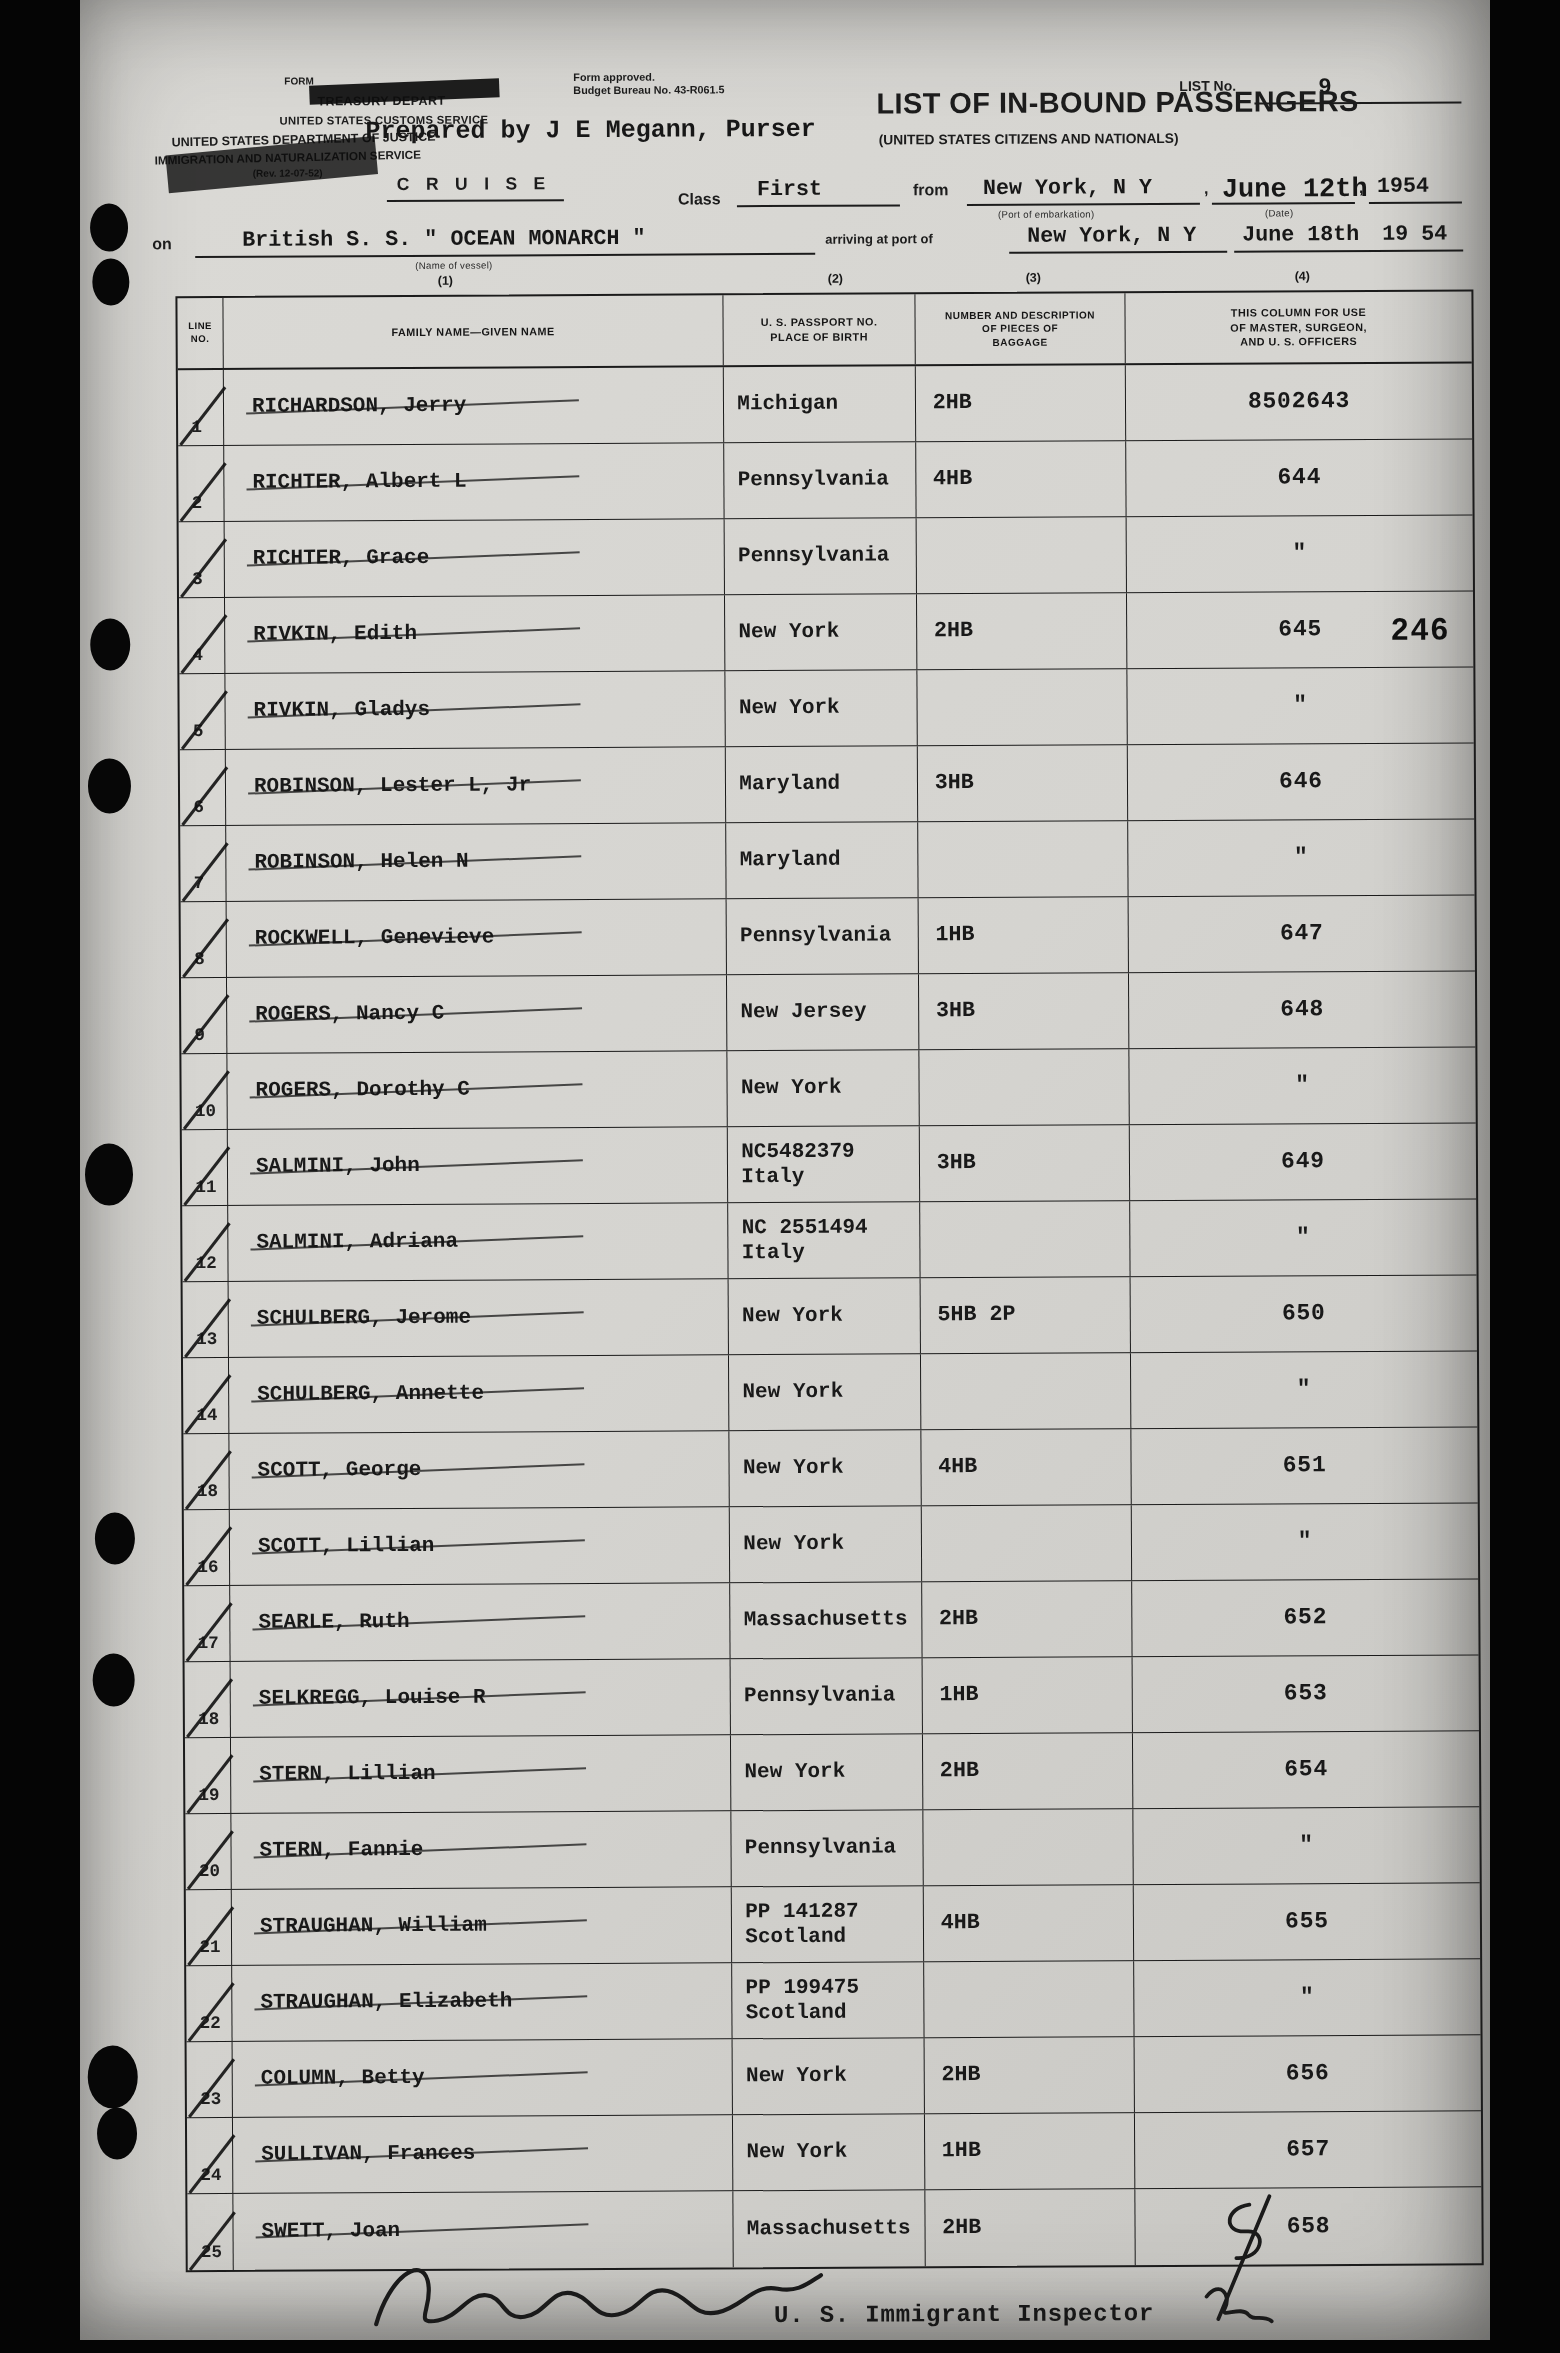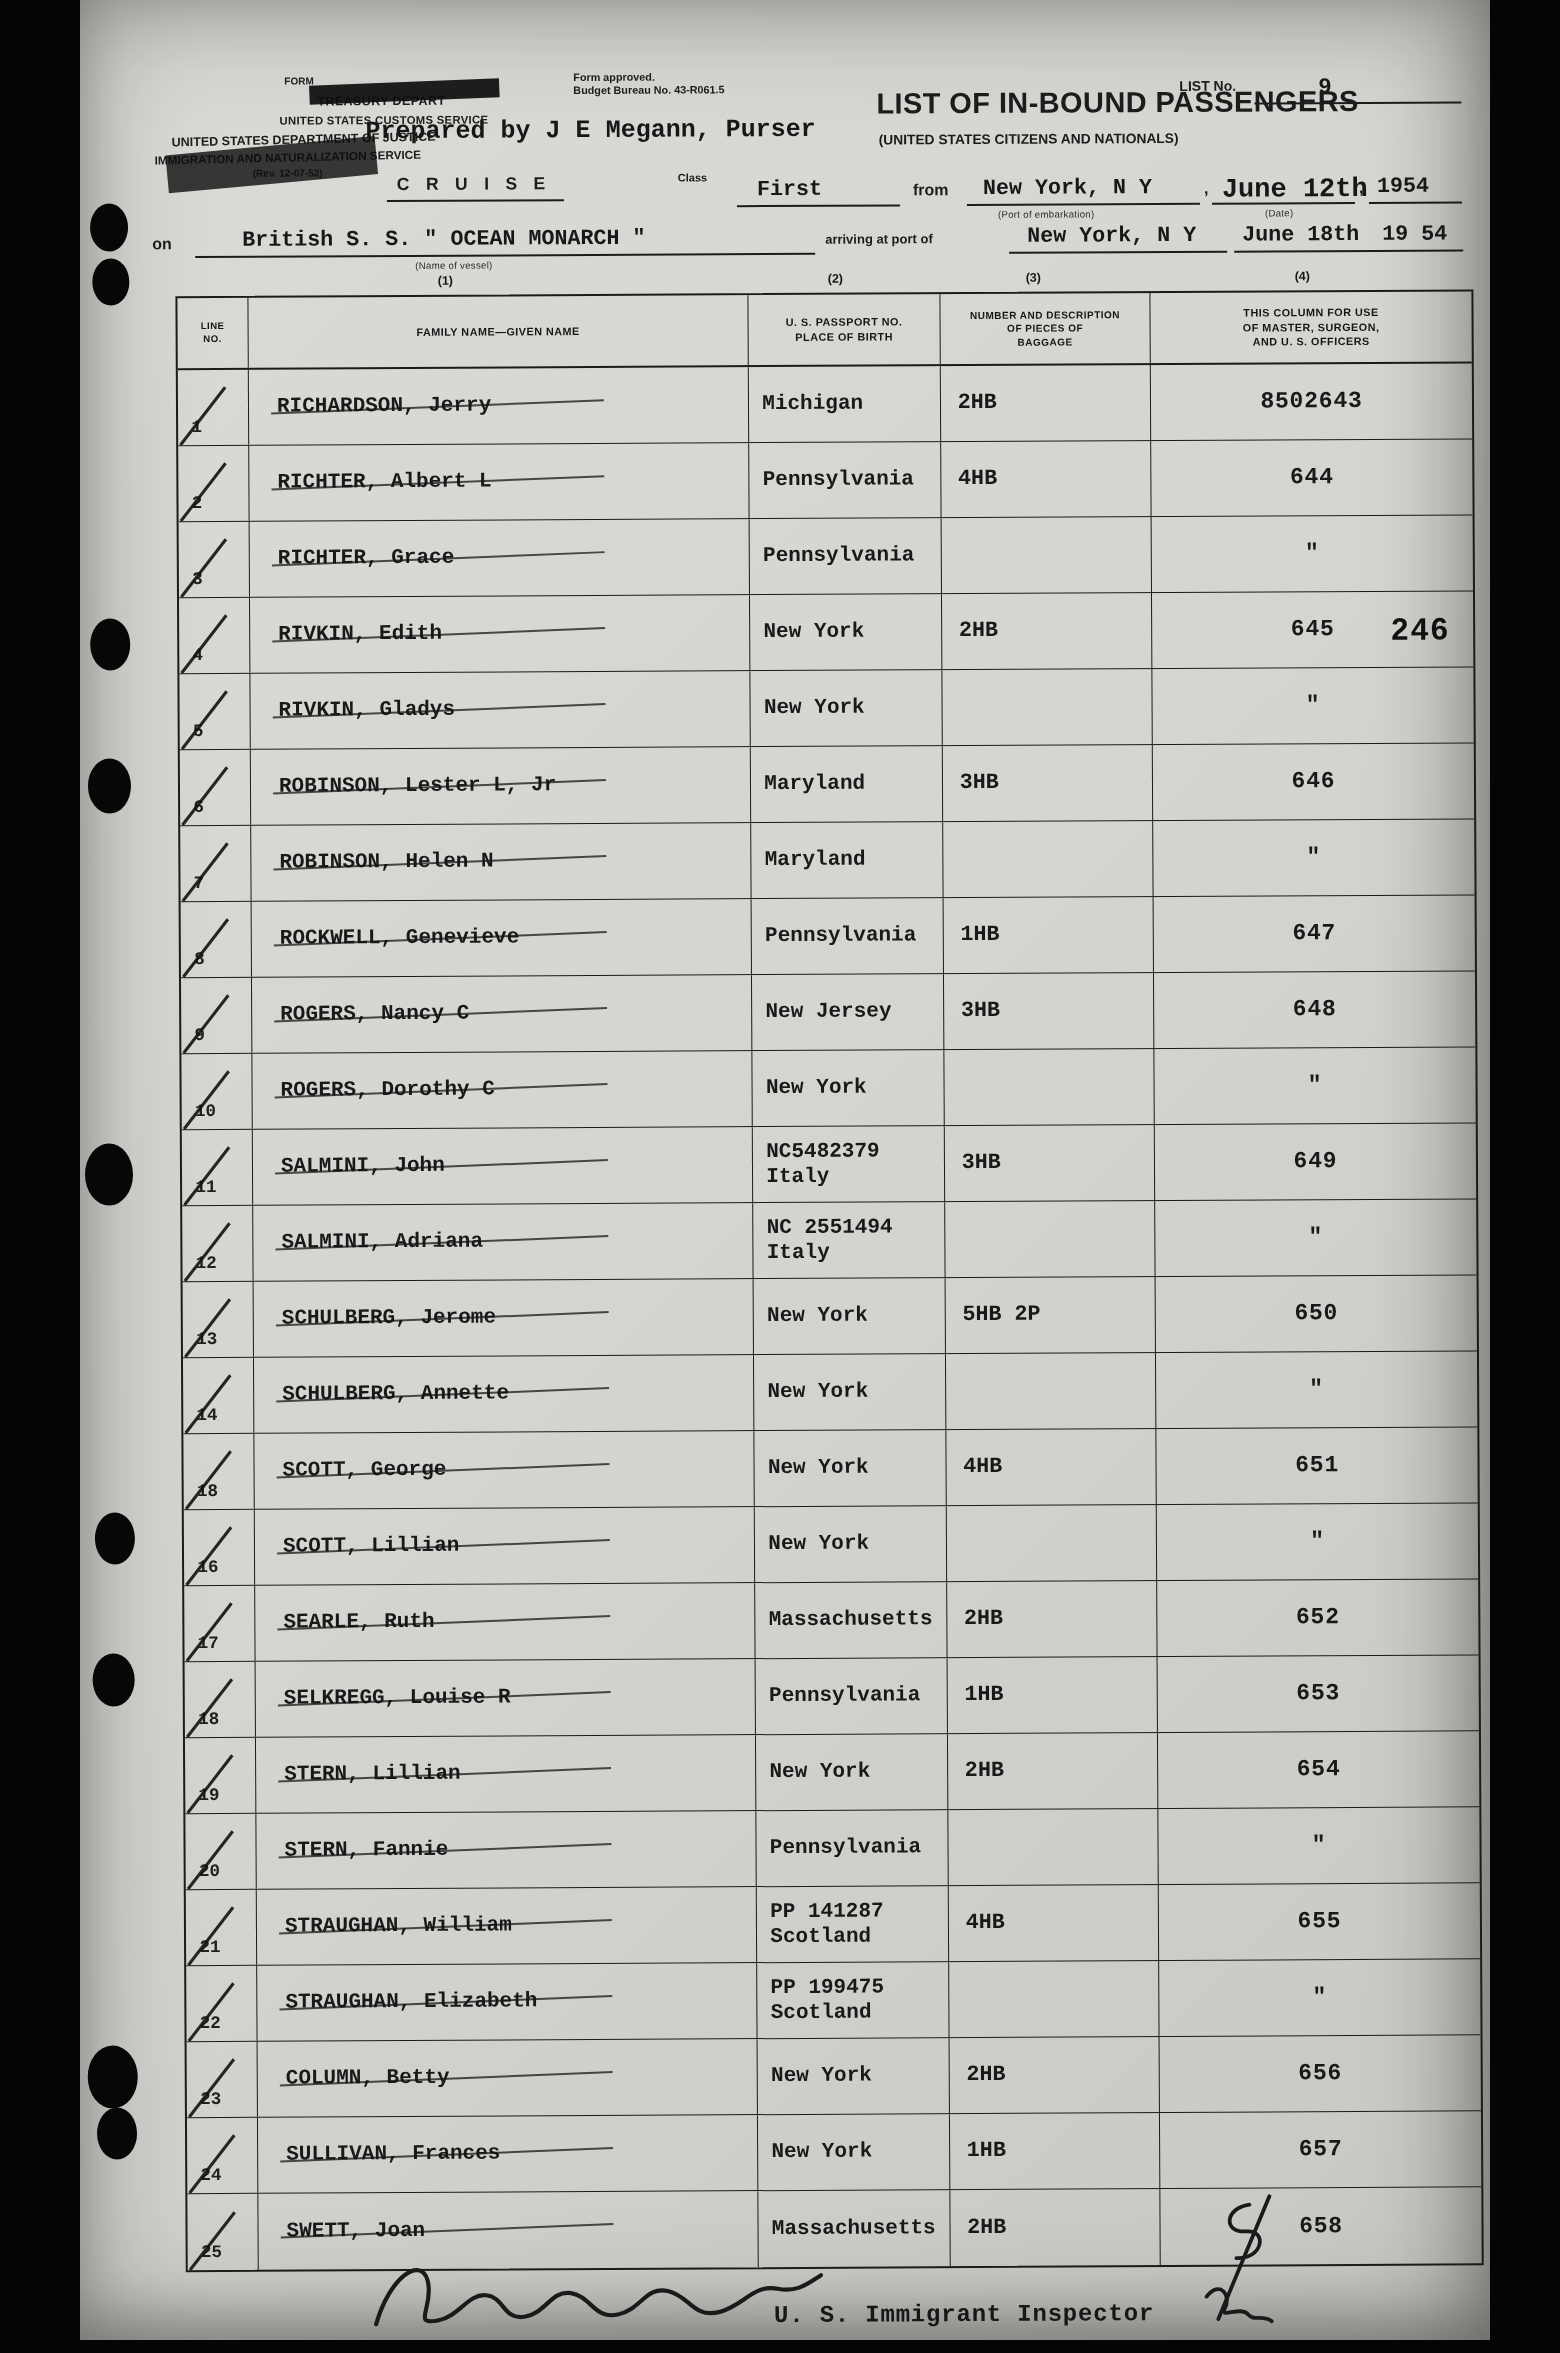--- a/index.html
+++ b/index.html
@@ -16,21 +16,21 @@
   .printed{font-family:"Liberation Sans",sans-serif;font-weight:700;color:#1c1c1c}
   .rule{position:absolute;height:1.7px;background:#1c1c1c}
   .small-label{font-size:9.6px;font-weight:400;color:#2a2a2a;letter-spacing:0.3px}
 
   
   .table{position:absolute;left:100px;top:293px;width:1298px;border:2.5px solid #1b1b1b;background:transparent}
   .thead{display:flex;height:72px;border-bottom:2.1px solid #1b1b1b}
   .row{display:flex;height:76px;border-bottom:1.7px solid #1b1b1b;position:relative}
   .row:last-child{border-bottom:none}
   .c{position:relative;border-right:1.7px solid #1b1b1b;display:flex}
-  .c-no{width:71px}
+  .c-no{width:46px}
   .c-name{width:500px}
   .c-pass{width:192px}
   .c-bag{width:210px}
   .c-off{flex:1;border-right:none}
   .thead .c{align-items:center;justify-content:center;text-align:center}
   .hh{font:700 10.8px/1.35 "Liberation Sans",sans-serif;letter-spacing:0.5px;color:#161616;white-space:pre-line;text-align:center}
   .hh-no{font-size:9.6px}
   .hh-bag{font-size:10px}
   .row .c-no{align-items:flex-end;padding:0 0 8.3px 13.3px}
   .row .c-name{align-items:center;padding-left:28px}
@@ -83,21 +83,21 @@
 
     <span class="abs typed" style="left:291px;top:115px;font-size:25px">Prepared by J E Megann, Purser</span>
 
     <span class="abs printed" style="left:1105px;top:80px;font-size:14px">LIST No.</span>
     <span class="abs typed" style="left:1244px;top:77px;font-size:22.5px">9</span>
     <div class="rule" style="left:1180px;top:105px;width:207px"></div>
 
     <span class="abs printed" style="left:802px;top:88px;font-size:29px;letter-spacing:0.4px">LIST OF IN-BOUND PASSENGERS</span>
     <span class="abs printed" style="left:804px;top:133px;font-size:13.8px">(UNITED STATES CITIZENS AND NATIONALS)</span>
 
-    <span class="abs printed" style="left:603px;top:171px;font-size:11px">Class</span>
+    <span class="abs printed" style="left:603px;top:190px;font-size:16px">Class</span>
     <span class="abs typed" style="left:682px;top:177px;font-size:21.7px">First</span>
     <div class="rule" style="left:662px;top:205px;width:163px"></div>
     <span class="abs printed" style="left:838px;top:182px;font-size:16px">from</span>
     <span class="abs typed" style="left:908px;top:177px;font-size:21.7px">New York, N Y</span>
     <div class="rule" style="left:892px;top:205px;width:233px"></div>
     <span class="abs small-label" style="left:923px;top:210px">(Port of embarkation)</span>
     <span class="abs printed" style="left:1129px;top:182px;font-size:16px">,</span>
     <span class="abs typed" style="left:1147px;top:177px;font-size:27px">June 12th</span>
     <div class="rule" style="left:1137px;top:205px;width:143px"></div>
     <span class="abs small-label" style="left:1190px;top:210px">(Date)</span>

